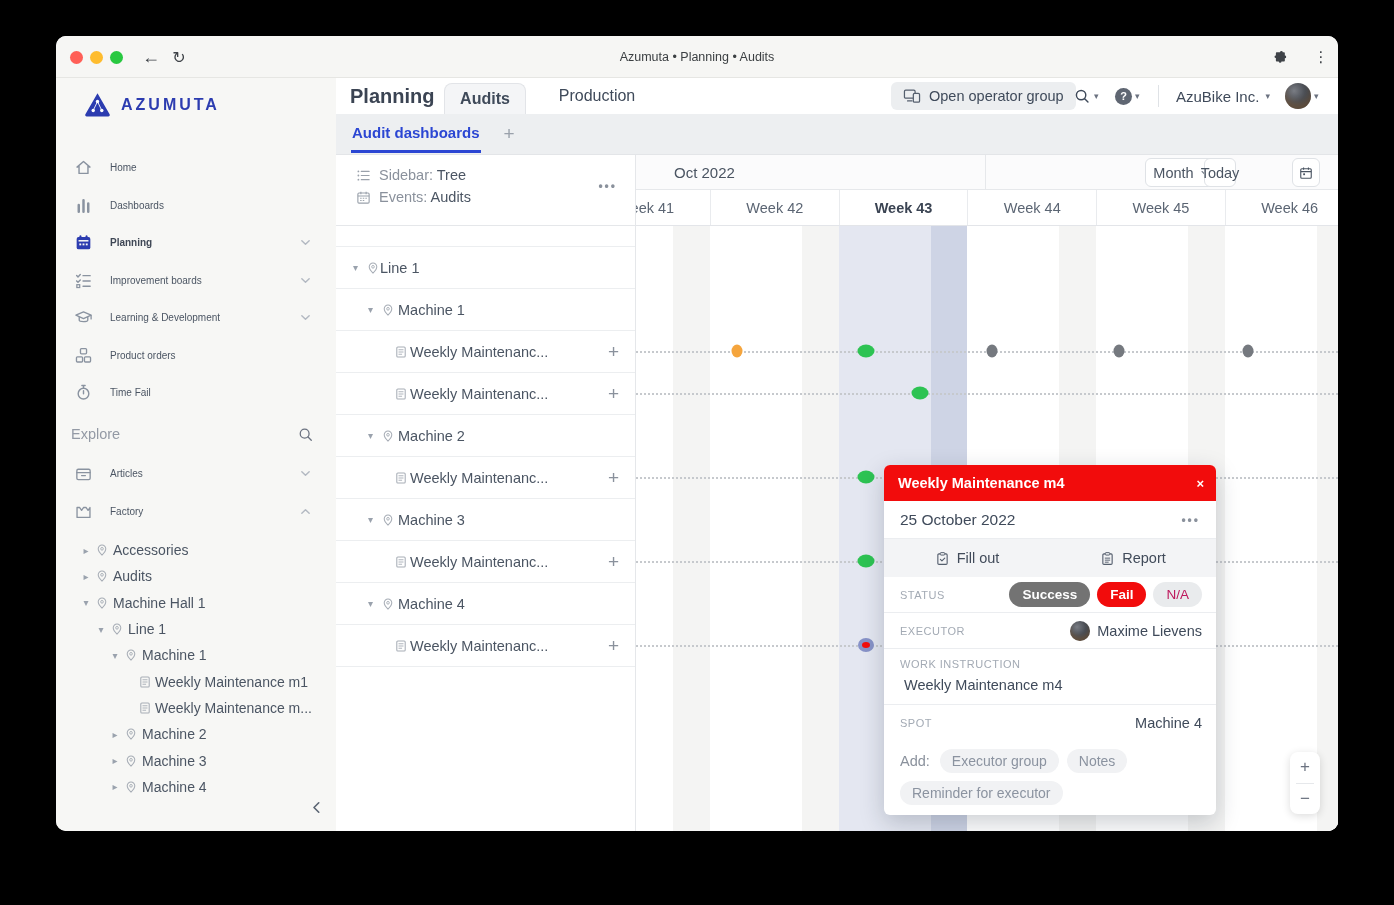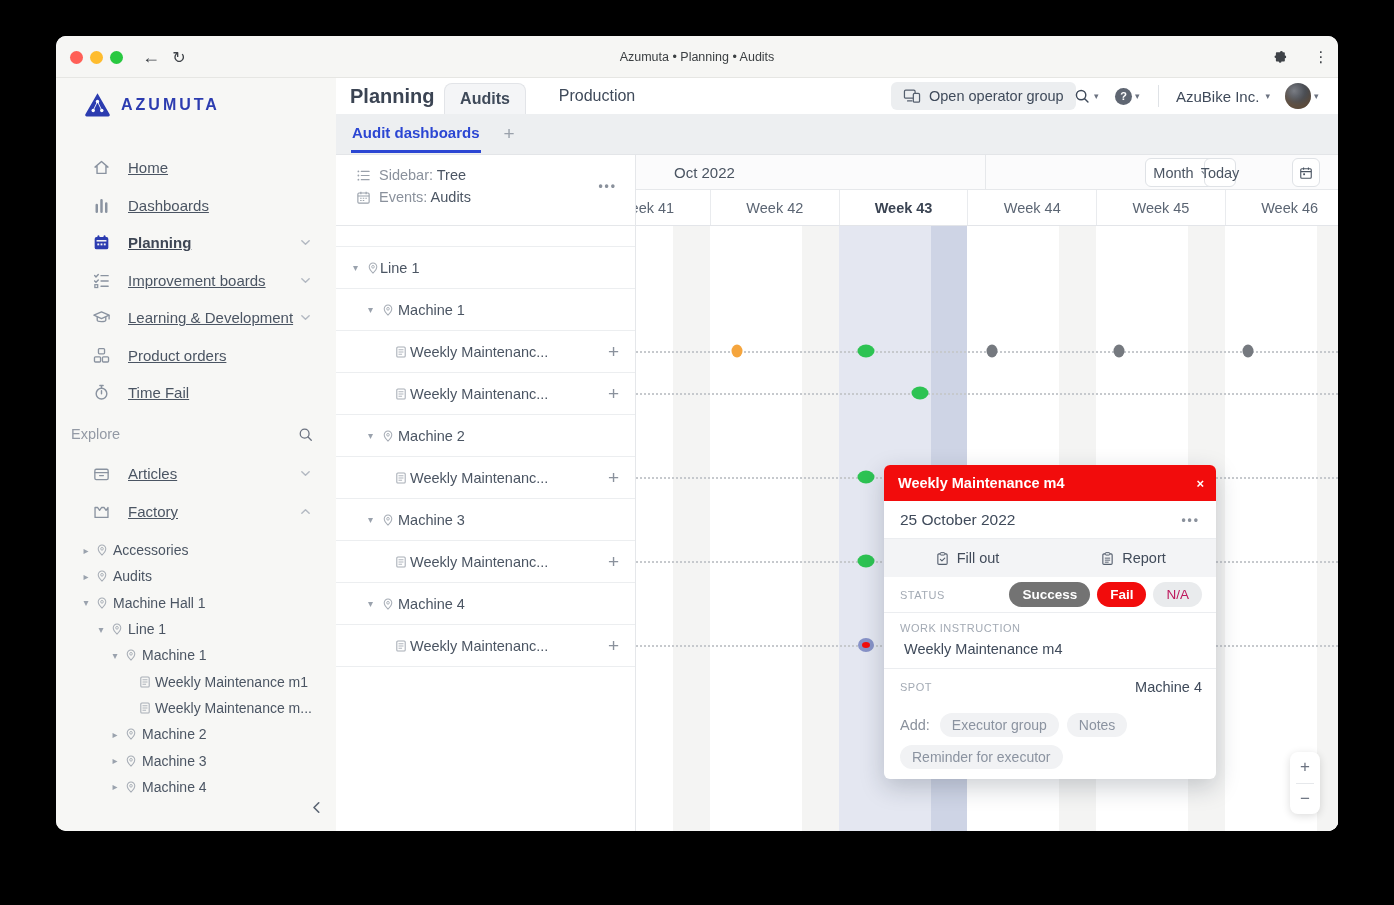--- a/index.html
+++ b/index.html
@@ -17,21 +17,21 @@
 
   
   .app { position:absolute; top:42px; left:0; right:0; bottom:0; display:flex; }
   .sidebar { position:relative; width:280px; background:#f7f7f5; flex:none; }
   .main { position:relative; flex:1; background:#fff; }
 
   
   .logo { position:absolute; left:28px; top:14px; display:flex; align-items:center; gap:10px; }
   .logo-word { font-size:16px; font-weight:bold; letter-spacing:3px; color:#2c3cb0; }
   .nav { position:absolute; left:0; right:0; top:71px; }
-  .nav-item { position:relative; height:37.5px; display:flex; align-items:center; padding-left:36px; color:#4b5563; font-size:15px; cursor:pointer;text-decoration:underline; }
+  .nav-item { position:relative; height:37.5px; display:flex; align-items:center; padding-left:18px; color:#4b5563; font-size:10px; cursor:pointer; }
   .nav-item .ni-icon { width:19px; height:19px; margin-right:17px; color:#8a93a0; display:flex; align-items:center; }
   .nav-item.active { font-weight:bold; color:#3f4755; }
   .nav-item.active .ni-icon { color:#2c3cb0; }
   .nav-chev { position:absolute; right:24px; color:#b3b9c2; display:flex; }
   .explore { position:absolute; left:15px; right:0; top:343px; height:26px; display:flex; align-items:center; color:#949aa5; font-size:14.5px;text-align:right; }
   .explore .sic { position:absolute; right:22px; color:#6b7280; display:flex; }
   .sections { position:absolute; left:0; right:0; top:377px; }
   .tree { position:absolute; left:0; right:0; top:459px; height:258px; overflow:hidden; }
   .tree-item { position:relative; height:26.3px; display:flex; align-items:center; font-size:14px; color:#4b5563; cursor:pointer; }
   .tcaret { position:absolute; color:#9aa2ad; font-size:10px; width:10px; text-align:center; }
@@ -655,20 +655,27 @@
           </div>
         </div>
       <div class="p-row bb">
         <span class="p-label">STATUS</span>
         <span class="p-right" id="status-pills">
             <span class="pill success">Success</span>
             <span class="pill fail">Fail</span>
             <span class="pill na">N/A</span>
           </span>
       </div>
+      <div class="p-row bb">
+        <span class="p-label">EXECUTOR</span>
+        <span class="p-right">
+          <span class="exec-avatar"></span>
+          <span class="p-exec-name">Maxime Lievens</span>
+        </span>
+      </div>
       <div class="p-wi">
         <span class="p-label">WORK INSTRUCTION</span>
         <span class="p-wi-val">Weekly Maintenance m4</span>
       </div>
       <div class="p-row">
         <span class="p-label">SPOT</span>
         <span class="p-right">
             <span class="p-spot-val">Machine 4</span>
           </span>
       </div>

